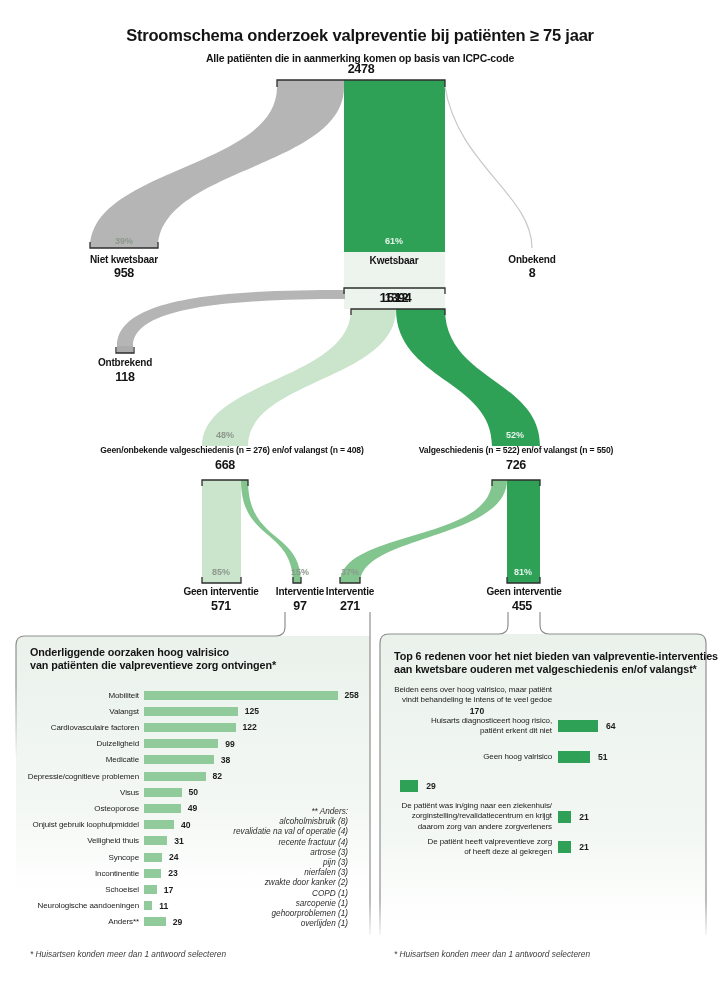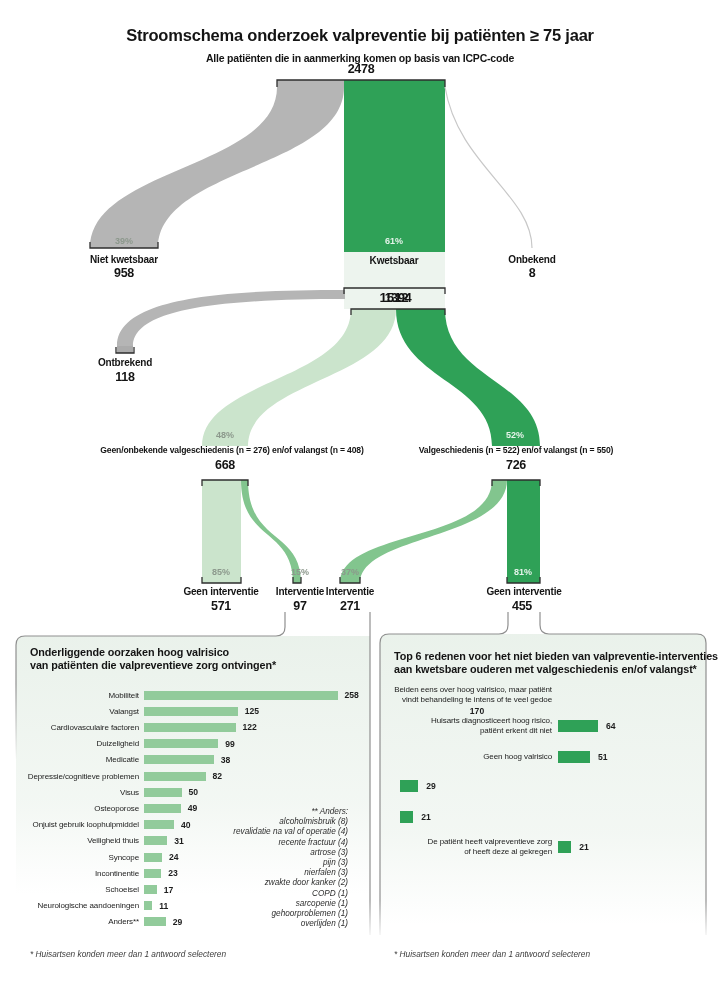--- a/index.html
+++ b/index.html
@@ -262,20 +262,25 @@
           <div class="">Geen hoog valrisico</div>
         </div>
         <div class="bar" style="width: 31.875px;"></div>
         <div class="v">51</div>
       </div>
       <div class="rrow" style="top: 775px; height: 22px;">
         <div class="bar" style="width: 18.125px;"></div>
         <div class="v">29</div>
       </div>
       <div class="rrow" style="top: 800px; height: 33px;">
+        <div class="lab">
+          <div class="">De patiënt was in/ging naar een ziekenhuis/</div>
+          <div class="">zorginstelling/revalidatiecentrum en krijgt</div>
+          <div class="">daarom zorg van andere zorgverleners</div>
+        </div>
         <div class="bar" style="width: 13.125px;"></div>
         <div class="v">21</div>
       </div>
       <div class="rrow" style="top: 836px; height: 22px;">
         <div class="lab">
           <div class="">De patiënt heeft valpreventieve zorg</div>
           <div class="">of heeft deze al gekregen</div>
         </div>
         <div class="bar" style="width: 13.125px;"></div>
         <div class="v">21</div>

